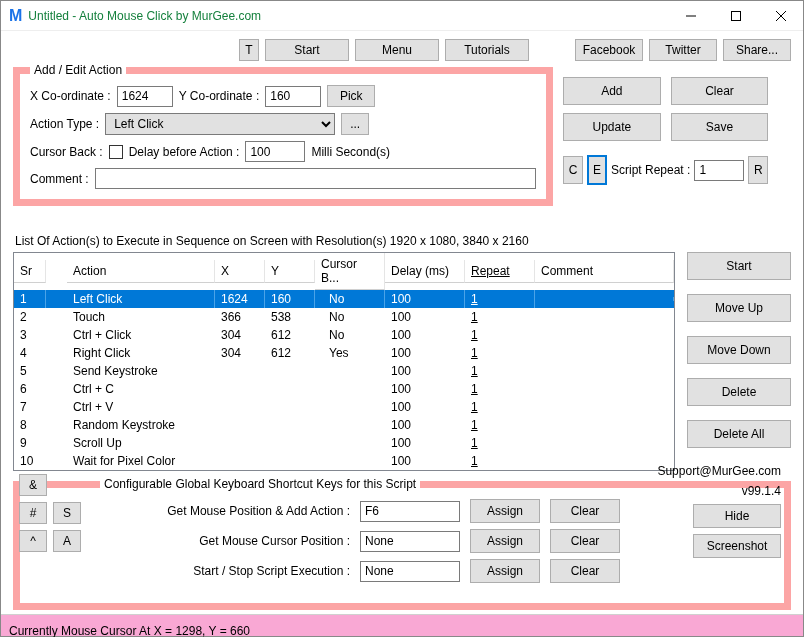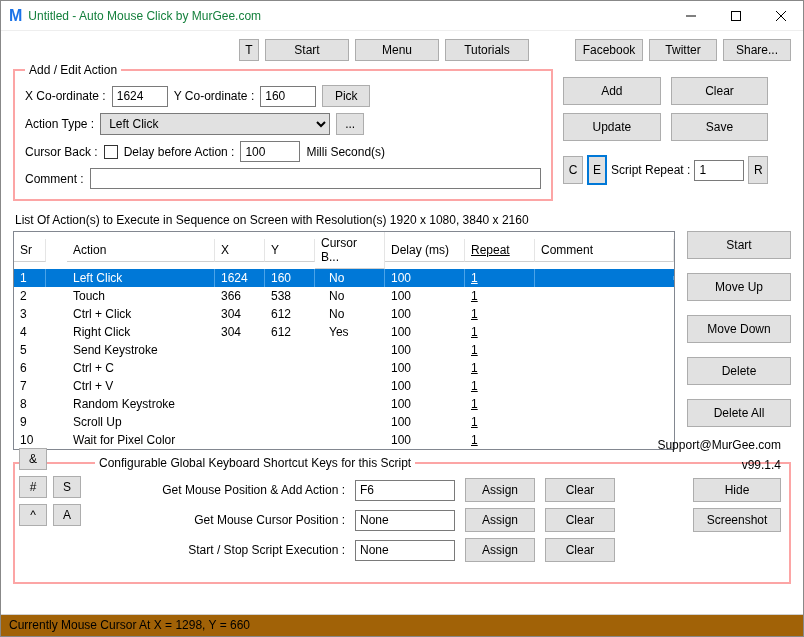--- a/index.html
+++ b/index.html
@@ -9,21 +9,21 @@
 .titlebar .logo { color: #1a73e8; font-weight: bold; font-size: 16px; margin-right: 6px; }
 .titlebar .title { flex: 1; color: #15803d; font-size: 12px; }
 .titlebar .ctl { width: 45px; height: 30px; display: flex; align-items: center; justify-content: center; cursor: pointer; }
 .titlebar .ctl svg { stroke: #000; stroke-width: 1; fill: none; }
 .content { padding: 8px 12px 0 12px; position: relative; }
 .toprow { display: flex; justify-content: flex-end; gap: 6px; margin-bottom: 2px; }
 .btn { background: #e1e1e1; border: 1px solid #adadad; padding: 3px 0; text-align: center; cursor: pointer; min-width: 68px; }
 .btn.tiny { min-width: 20px; padding: 3px 4px; }
 .btn.small { min-width: 28px; }
 .btn.hl { border: 2px solid #0078d7; padding: 2px 3px; }
-fieldset { border: 2px solid #fca5a5; padding: 8px 10px 10px; margin: 0 0 8px; }
+fieldset { border: 7px solid #fca5a5; padding: 8px 10px 10px; margin: 0 0 24px; }
 legend { padding: 0 4px; color: #000; }
 .row { display: flex; align-items: center; gap: 6px; margin-bottom: 6px; }
 .lbl { white-space: nowrap; }
 .input { border: 1px solid #7a7a7a; background: #fff; padding: 2px 4px; height: 21px; }
 select.input { height: 22px; background: #e1e1e1; }
 .chk { width: 14px; height: 14px; border: 1px solid #333; background: #fff; display: inline-block; }
 .editflex { display: flex; gap: 10px; }
 .editleft { flex: 0 0 540px; }
 .editright { flex: 0 0 200px; display: flex; flex-direction: column; gap: 8px; padding-top: 14px; }
 .editright .pair { display: flex; gap: 10px; }
@@ -48,21 +48,21 @@
 .sidebtns .btn { width: 100%; padding: 6px 0; }
 fieldset.shortcuts { margin-top: 6px; }
 .shrow { display: flex; align-items: center; gap: 10px; margin-bottom: 6px; }
 .shrow .lbl { flex: 0 0 250px; text-align: right; }
 .shrow .input { width: 100px; }
 .shrow .btn { min-width: 70px; padding: 4px 0; }
 .leftkeys { position: absolute; left: 18px; bottom: 58px; display: flex; flex-direction: column; gap: 6px; }
 .leftkeys .kr { display: flex; gap: 6px; }
 .rightinfo { position: absolute; right: 22px; bottom: 52px; text-align: right; display: flex; flex-direction: column; gap: 6px; align-items: flex-end; }
 .rightinfo .btn { width: 88px; padding: 4px 0; }
-.statusbar { position: absolute; bottom: 0; left: 0; right: 0; height: 22px; border-top: 1px solid #d0d0d0; padding: 3px 8px; background: #a16207; }
+.statusbar { position: absolute; bottom: 0; left: 0; right: 0; height: 22px; border-top: 1px solid #d0d0d0; padding: 9px 8px; background: #f9a8d4; }
 .c-cb, .c-dl, .c-rp { text-align: left; }
 .thead .c-cb { }
 .trow .c-cb { padding-left: 14px; }
 </style>
 </head>
 <body>
 
 <div class="window">
 
   <div class="titlebar">

